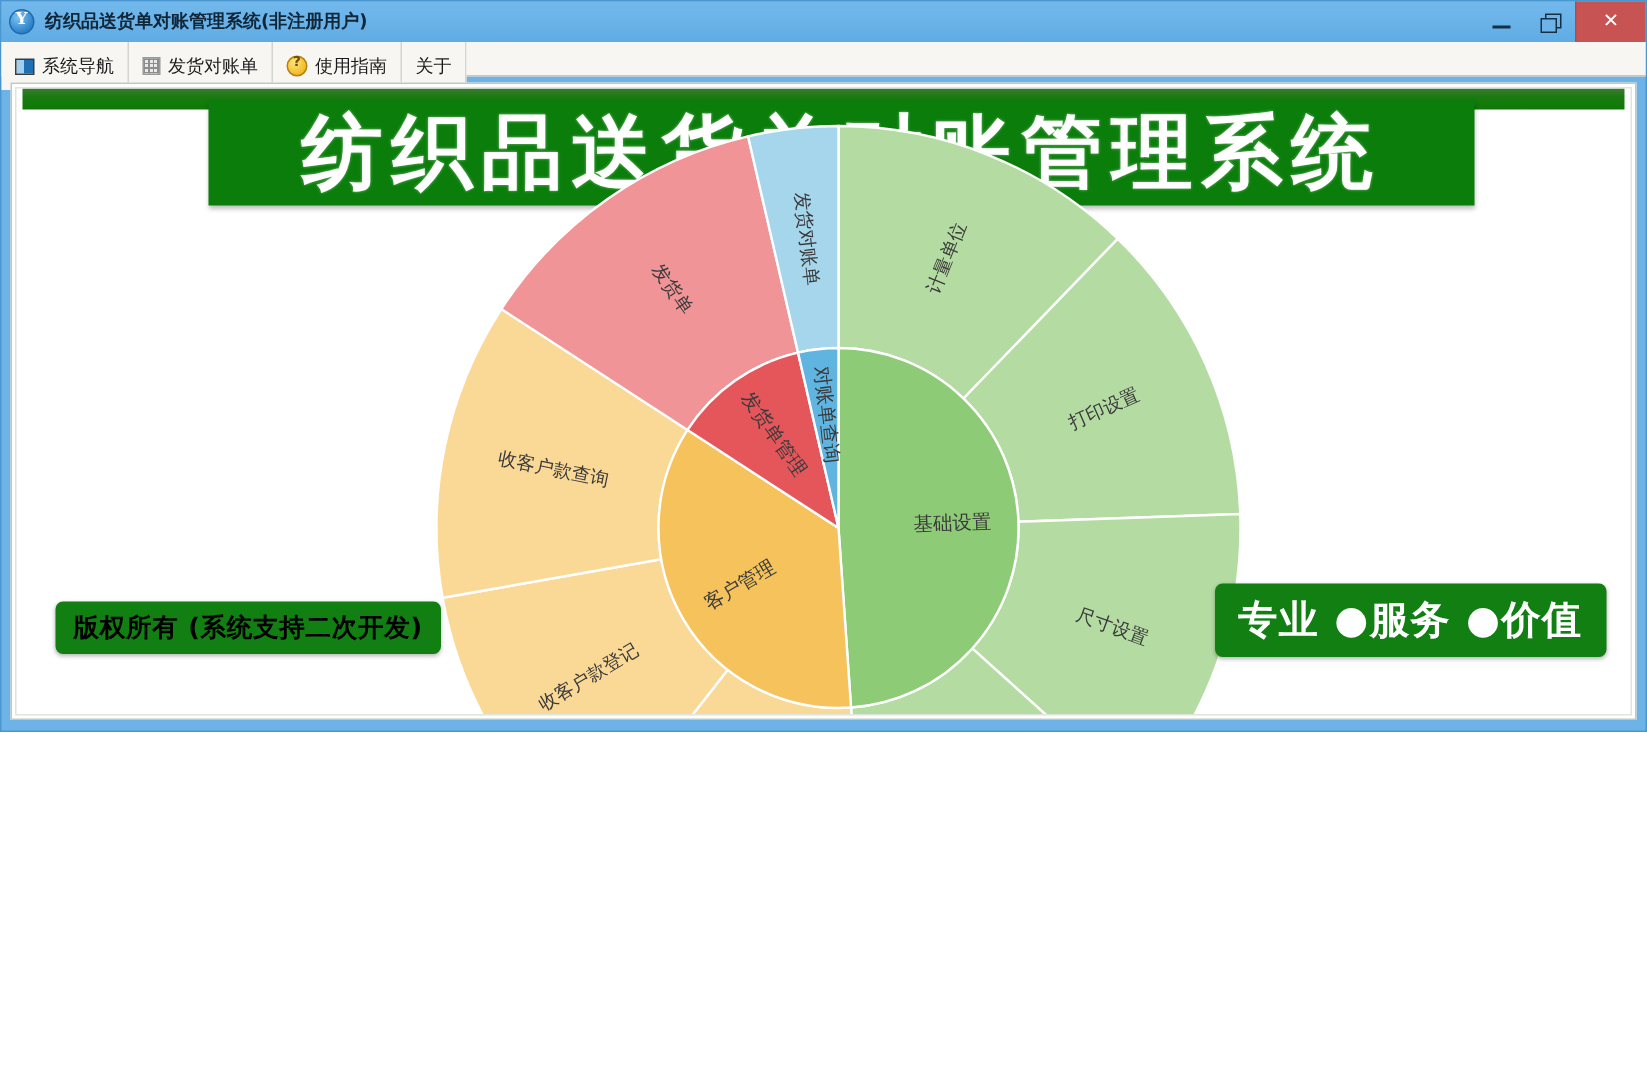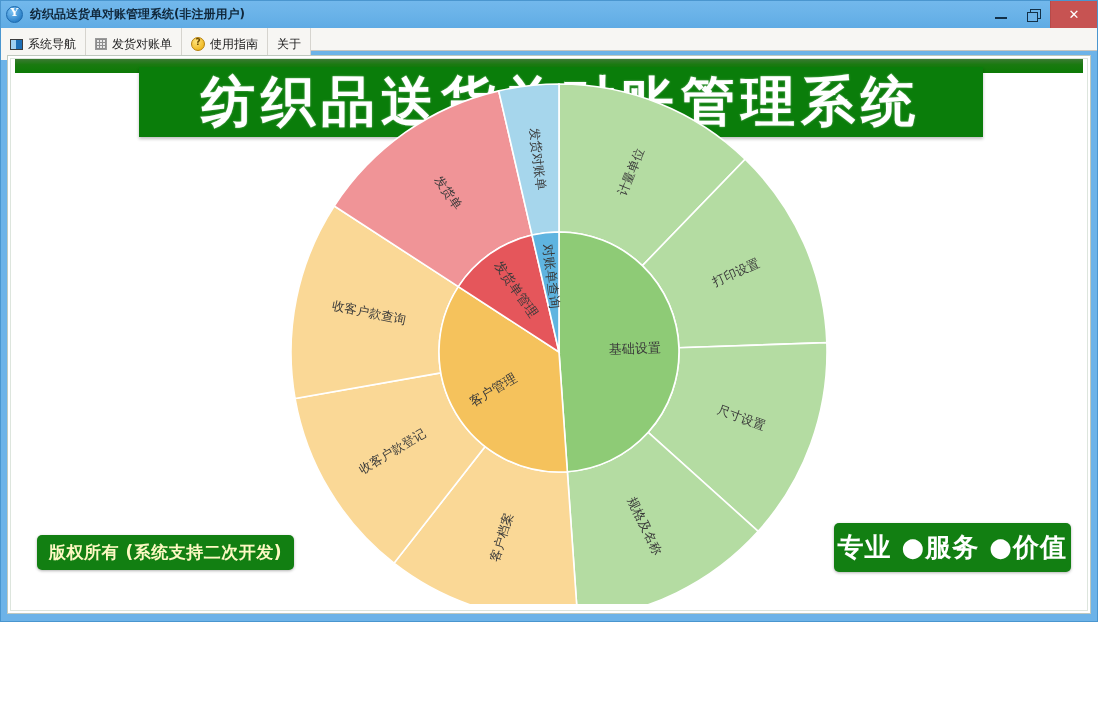--- a/index.html
+++ b/index.html
@@ -6,21 +6,21 @@
   html, body {
     width: 1098px; height: 722px;
     background: #ffffff;
     font-family: "DejaVu Sans", "Liberation Sans", sans-serif;
     overflow: hidden;
   }
 
   
   .window {
     position: absolute; left: 0; top: 0;
-    width: 1098px; height: 622px;
+    width: 1098px; height: 488px;
     background: #6db3e8;
     border: 1px solid #4a96cf;
     display: flex; flex-direction: column;
   }
 
   
   .titlebar {
     height: 27px; flex: none;
     background: linear-gradient(to bottom, #72b8ec 0%, #69b2e8 55%, #5fabe4 100%);
     display: flex; align-items: center;
@@ -174,26 +174,26 @@
     background: #127f12;
     border-radius: 5px;
     display: flex; align-items: center; justify-content: center;
     box-shadow: 0 1px 3px rgba(0,0,0,0.3);
   }
   .tag-copyright {
     left: 26px; bottom: 40px;
     padding: 6px 12px;
   }
   .tag-copyright .t {
-    font-size: 17px; font-weight: bold; color: #fef9c3;
+    font-size: 17px; font-weight: bold; color: #000000;
     letter-spacing: 0.5px; white-space: nowrap;
   }
   .tag-slogan {
     right: 16px; bottom: 38px;
-    padding: 7px 4px;
+    padding: 7px 16px;
     margin-top: 29px;
   }
   .tag-slogan .t {
     font-size: 26px; font-weight: bold; color: #ffffff;
     letter-spacing: 1px; white-space: nowrap;
   }
 </style>
 </head>
 <body>
 

